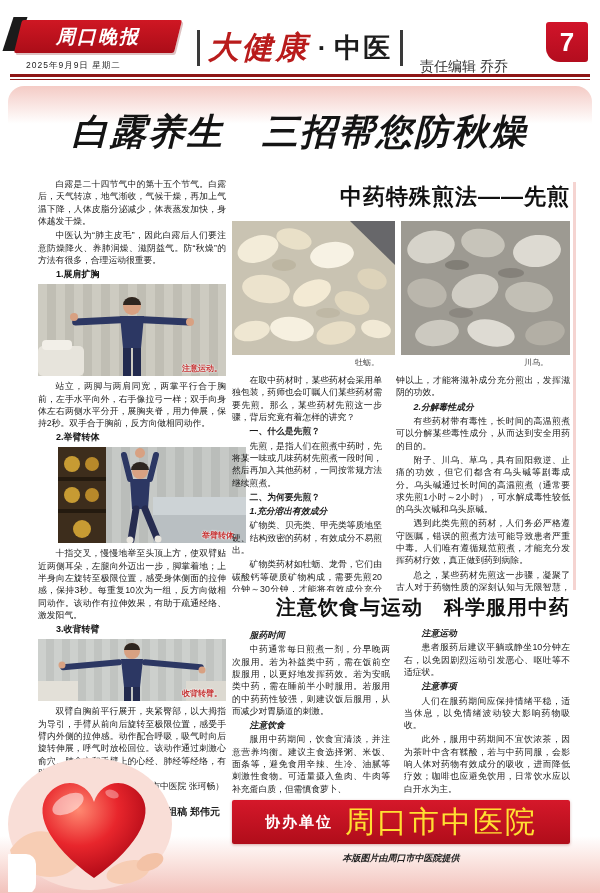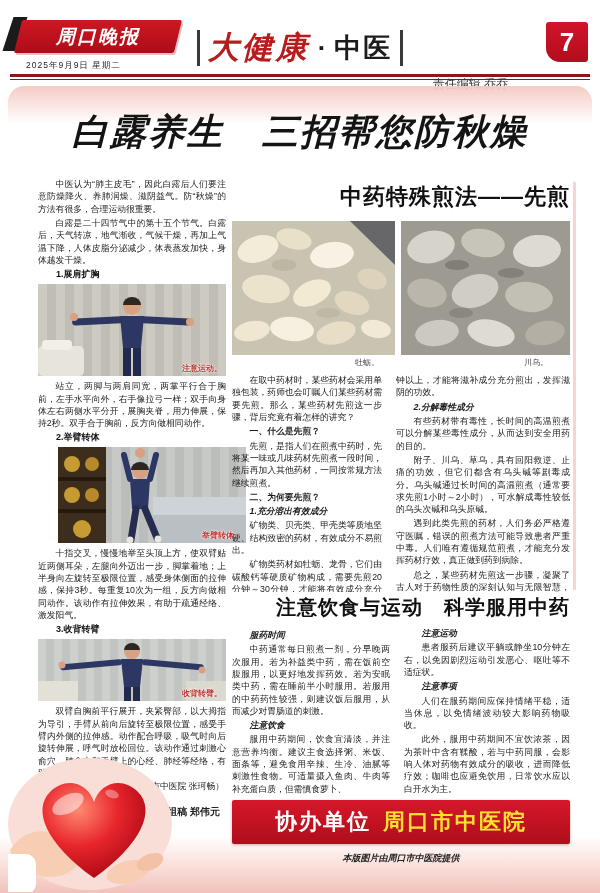--- a/index.html
+++ b/index.html
@@ -23,21 +23,21 @@
   .date-line { position:absolute; left:26px; top:60px; font-size:8.5px; color:#222; letter-spacing:1px; }
 
   .center-title { position:absolute; left:0; right:0; top:27px; display:flex;
     align-items:center; justify-content:center; gap:8px; }
   .title-bar { width:3px; height:36px; background:#3a3a3a; }
   .title-main { color:#b91c1c; font-weight:900; font-size:31px; font-style:italic;
     font-family:"DejaVu Serif",serif; letter-spacing:3px; }
   .title-dot { color:#1c1c1c; font-weight:900; font-size:26px; }
   .title-sub { color:#1c1c1c; font-weight:700; font-size:27px; letter-spacing:2px; }
 
-  .editor-line { position:absolute; right:92px; top:76px; font-size:12px; color:#333; }
+  .editor-line { position:absolute; right:92px; top:58px; font-size:14px; color:#333; }
   .page-badge { position:absolute; right:12px; top:22px; width:42px; height:40px;
     background:linear-gradient(180deg,#d1142a,#b30d1e); color:#fff; font-size:26px; font-weight:700;
     display:flex; align-items:center; justify-content:center;
     border-radius:3px 3px 3px 14px; }
   .rule-1 { position:absolute; left:10px; right:10px; top:74px; height:3px; background:#8e1616; }
   .rule-2 { position:absolute; left:10px; right:10px; top:79px; height:1px; background:#8e1616; }
 
   
   .tint-top { position:absolute; left:8px; top:86px; width:584px; height:42px;
     background:linear-gradient(180deg,#f4cbc5 0%, rgba(255,255,255,0) 90%);
@@ -90,22 +90,22 @@
   .sec-diet { position:absolute; left:232px; top:594px; width:338px; }
   .sec-diet .sec-title { font-size:20px; }
   .sec-diet .cols { height:168px; margin-top:8px;align-items:flex-end; }
   .sec-diet .col-a { width:158px; } .sec-diet .col-b { width:166px; }
 
   
   .banner { position:absolute; left:232px; top:800px; width:338px; height:44px;
     background:linear-gradient(180deg,#d5182a 0%, #b00d1a 100%);
     display:flex; align-items:center; justify-content:center; gap:12px; border-radius:2px;
     box-shadow:0 1px 3px rgba(140,20,20,.35); }
-  .banner-label { color:#ffffff; font-size:22px; font-weight:800; letter-spacing:2px; }
-  .banner-name { color:#ffe032; font-size:22px; font-weight:700; letter-spacing:2px; }
+  .banner-label { color:#ffffff; font-size:15px; font-weight:800; letter-spacing:2px; }
+  .banner-name { color:#ffe032; font-size:30px; font-weight:400; letter-spacing:2px; }
   .credit { position:absolute; left:232px; width:338px; top:852px; text-align:center;
     font-size:9px; font-weight:600; color:#222;font-style:italic; }
 
   .heart-illus { position:absolute; left:8px; top:750px; width:184px; height:142px; }
   .heart-illus svg { width:100%; height:100%; }
 </style>
 </head>
 <body>
 
 <div id="page">
@@ -131,22 +131,22 @@
   <div class="rule-1"></div>
   <div class="rule-2"></div>
 
   <div class="tint-top"></div>
   <div class="tint-bottom"></div>
   <div class="right-edge-line"></div>
 
   <div class="headline">白露养生　三招帮您防秋燥</div>
 
   <div class="lcol">
+    <p class="body ind">白露是二十四节气中的第十五个节气。白露后，天气转凉，地气渐收，气候干燥，再加上气温下降，人体皮脂分泌减少，体表蒸发加快，身体越发干燥。</p>
     <p class="body ind">中医认为“肺主皮毛”，因此白露后人们要注意防燥降火、养肺润燥、滋阴益气。防“秋燥”的方法有很多，合理运动很重要。</p>
-    <p class="body ind">白露是二十四节气中的第十五个节气。白露后，天气转凉，地气渐收，气候干燥，再加上气温下降，人体皮脂分泌减少，体表蒸发加快，身体越发干燥。</p>
 
     <p class="step-head">1.展肩扩胸</p>
     <div class="photo ph1">
       <svg viewBox="0 0 188 92" preserveAspectRatio="none">
         <rect x="0" y="62" width="46" height="30" rx="5" fill="#e7e4dc"></rect>
         <rect x="4" y="56" width="30" height="10" rx="4" fill="#f2efe8"></rect>
         <circle cx="94" cy="22" r="9" fill="#d8a182"></circle>
         <path d="M85 21 a9 8 0 0 1 18 0" fill="#2e2620"></path>
         <rect x="34" y="32" width="52" height="7" rx="3.5" fill="#2c3763" transform="rotate(-3 86 34)"></rect>
         <rect x="102" y="32" width="52" height="7" rx="3.5" fill="#2c3763" transform="rotate(3 102 34)"></rect>

